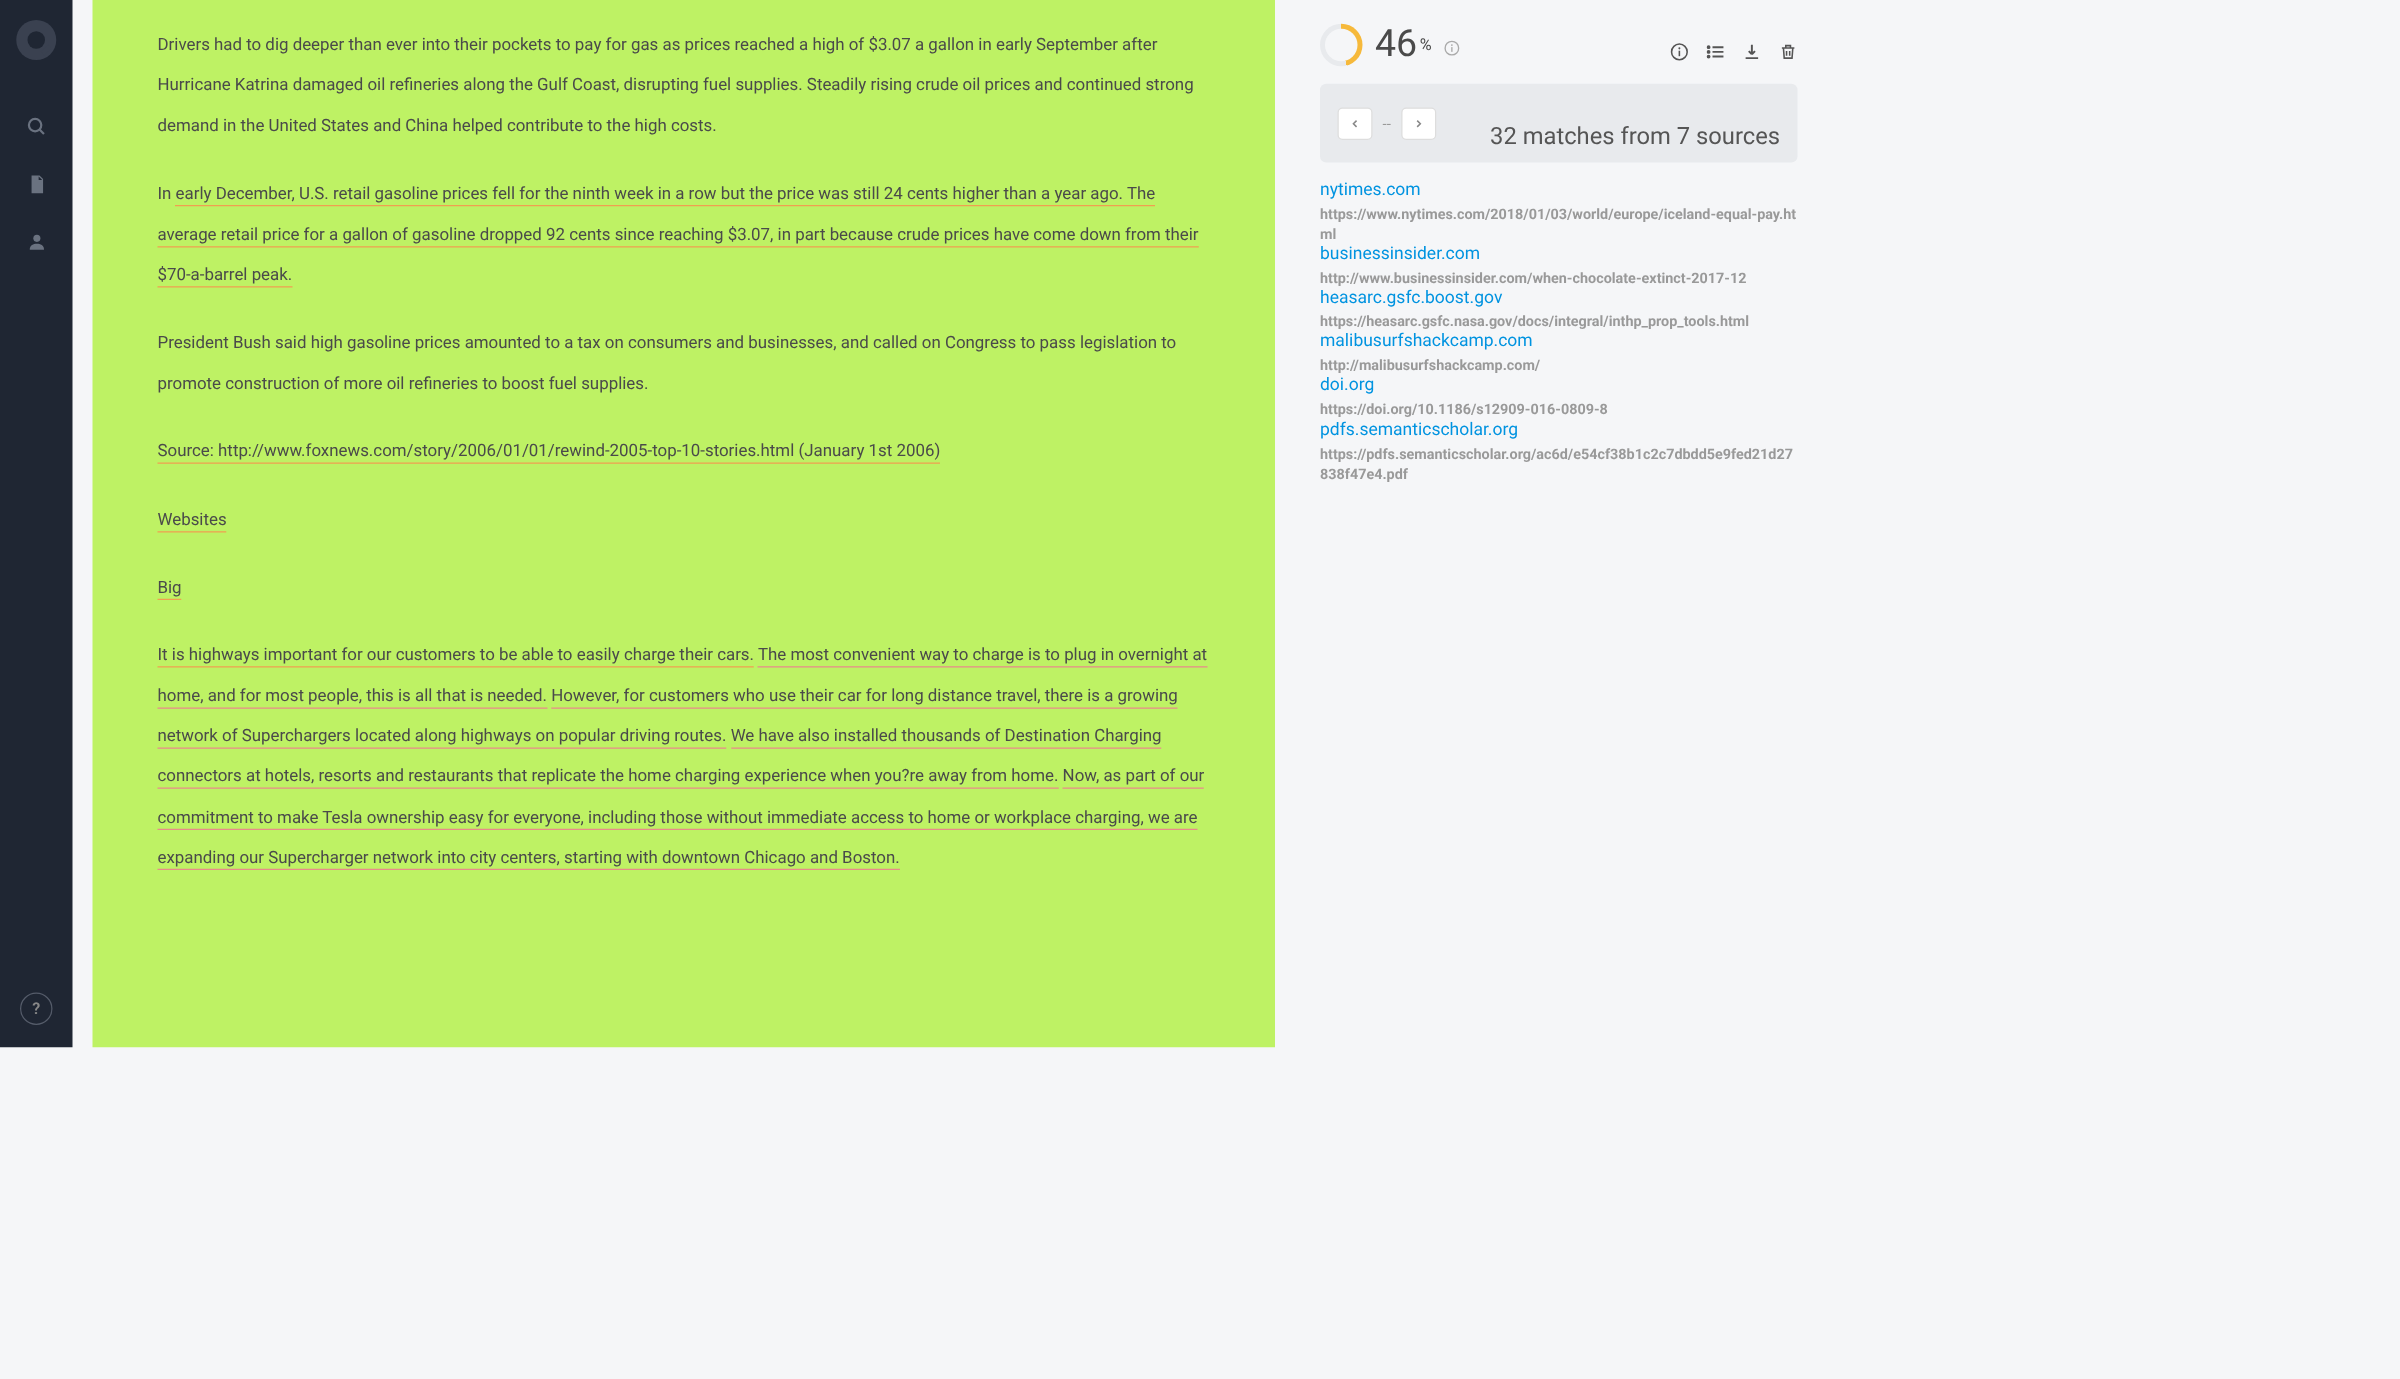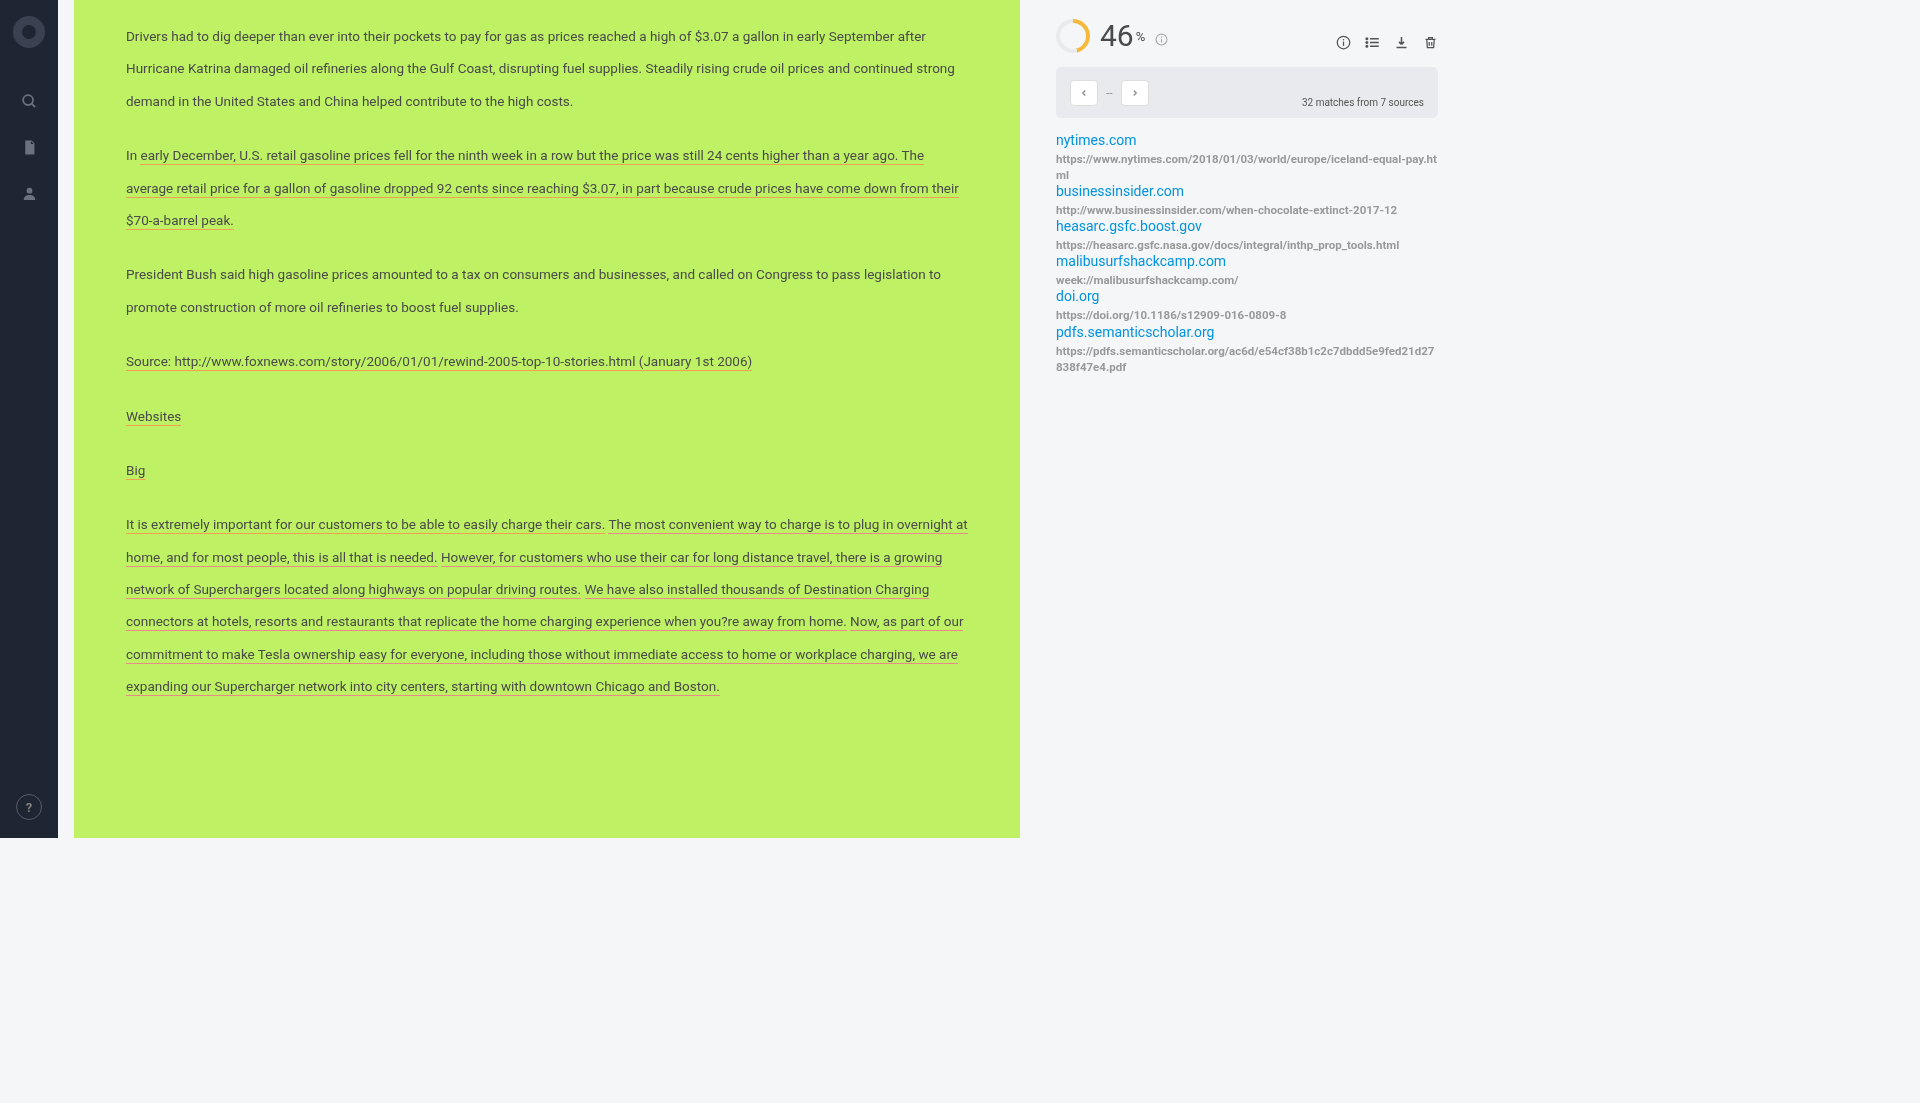--- a/index.html
+++ b/index.html
@@ -115,21 +115,21 @@
 .nav-arrows { display: flex; align-items: center; gap: 8px; }
 .arrow-btn {
   width: 28px; height: 26px;
   background: #fff;
   border: 1px solid #ddd;
   border-radius: 4px;
   display: flex; align-items: center; justify-content: center;
   color: #888; cursor: pointer;
 }
 .nav-sep { color: #999; font-size: 12px; }
-.match-count { color: #555; font-size: 10px; margin-top: 20px; }
+.match-count { color: #555; font-size: 19px; margin-top: 20px; }
 
 .source-list { display: flex; flex-direction: column; }
 .source-item { }
 .source-name { color: #0093e0; font-size: 14px; margin-bottom: 3px; cursor: pointer; }
 .source-url { color: #999; font-size: 11.5px; word-break: break-all; line-height: 1.4; font-weight: bold; }
 </style>
 </head>
 <body>
 
 <div class="app">
@@ -159,21 +159,21 @@
   <div class="main">
     <p>Drivers had to dig deeper than ever into their pockets to pay for gas as prices reached a high of $3.07 a gallon in early September after Hurricane Katrina damaged oil refineries along the Gulf Coast, disrupting fuel supplies. Steadily rising crude oil prices and continued strong demand in the United States and China helped contribute to the high costs.</p>
     <p>
       <span>In </span><span class="u-o">early December, U.S. retail gasoline prices fell for the ninth week in a row but the price was still 24 cents higher than a year ago. The average retail price for a gallon of gasoline dropped 92 cents since reaching $3.07, in part because crude prices have come down from their $70-a-barrel peak.</span>
     </p>
     <p>President Bush said high gasoline prices amounted to a tax on consumers and businesses, and called on Congress to pass legislation to promote construction of more oil refineries to boost fuel supplies.</p>
     <p><span class="u-o">Source: http://www.foxnews.com/story/2006/01/01/rewind-2005-top-10-stories.html (January 1st 2006)</span></p>
     <p><span class="u-o">Websites</span></p>
     <p><span class="u-o">Big</span></p>
     <p>
-      <span class="u-o">It is extremely important for our customers to be able to easily charge their cars.</span>
+      <span class="u-o">It is highways important for our customers to be able to easily charge their cars.</span>
       <span class="u-r">The most convenient way to charge is to plug in overnight at home, and for most people, this is all that is needed.</span>
       <span class="u-r">However, for customers who use their car for long distance travel, there is a growing network of Superchargers located along highways on popular driving routes.</span>
       <span class="u-r">We have also installed thousands of Destination Charging connectors at hotels, resorts and restaurants that replicate the home charging experience when you?re away from home.</span>
       <span class="u-r">Now, as part of our commitment to make Tesla ownership easy for everyone, including those without immediate access to home or workplace charging, we are expanding our Supercharger network into city centers, starting with downtown Chicago and Boston.</span>
     </p>
   </div>
 
   <div class="right">
     <div class="score-row">
       <div class="score-left">
@@ -237,21 +237,21 @@
         <div class="source-item">
           <div class="source-name">businessinsider.com</div>
           <div class="source-url">http://www.businessinsider.com/when-chocolate-extinct-2017-12</div>
         </div>
         <div class="source-item">
           <div class="source-name">heasarc.gsfc.boost.gov</div>
           <div class="source-url">https://heasarc.gsfc.nasa.gov/docs/integral/inthp_prop_tools.html</div>
         </div>
         <div class="source-item">
           <div class="source-name">malibusurfshackcamp.com</div>
-          <div class="source-url">week://malibusurfshackcamp.com/</div>
+          <div class="source-url">http://malibusurfshackcamp.com/</div>
         </div>
         <div class="source-item">
           <div class="source-name">doi.org</div>
           <div class="source-url">https://doi.org/10.1186/s12909-016-0809-8</div>
         </div>
         <div class="source-item">
           <div class="source-name">pdfs.semanticscholar.org</div>
           <div class="source-url">https://pdfs.semanticscholar.org/ac6d/e54cf38b1c2c7dbdd5e9fed21d27838f47e4.pdf</div>
         </div>
       </div>

